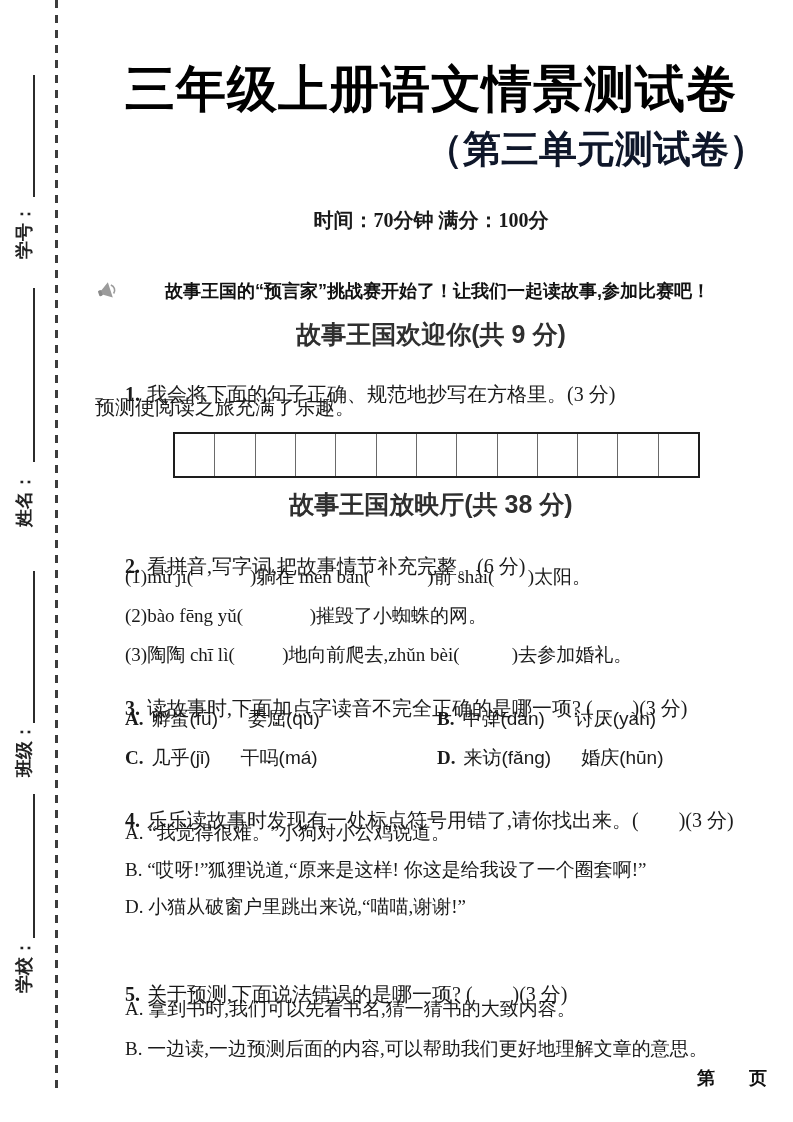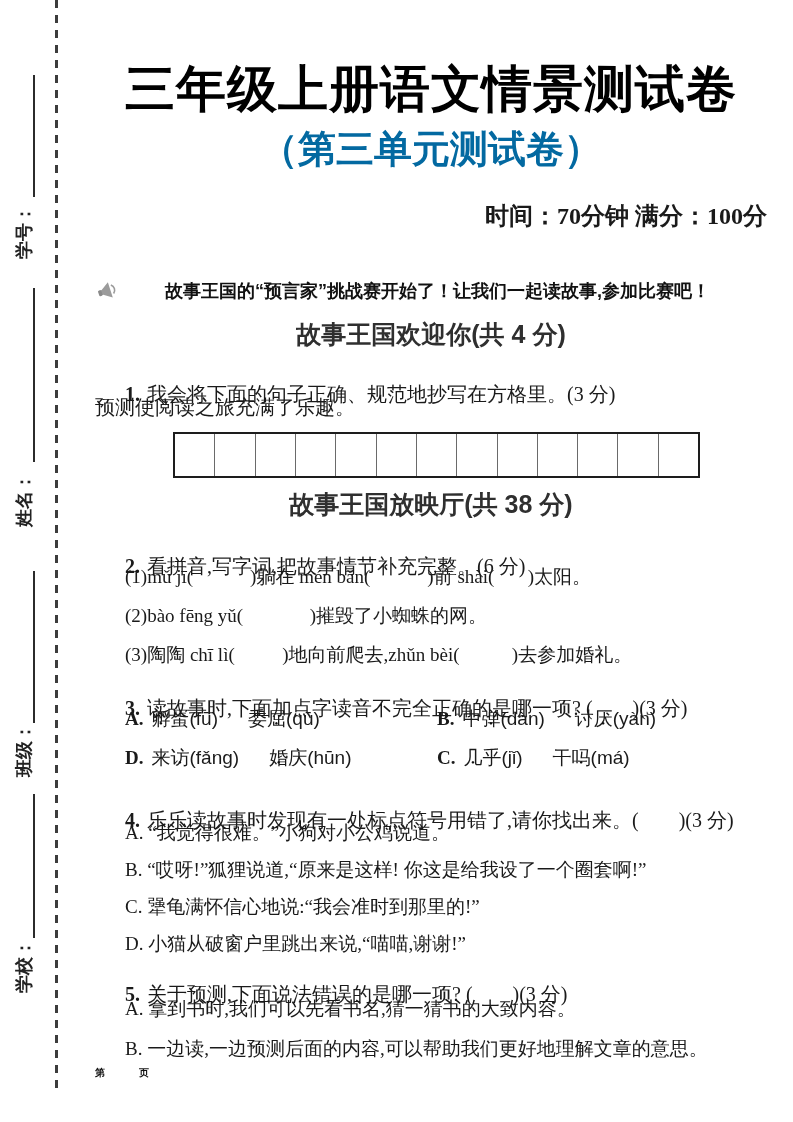--- a/index.html
+++ b/index.html
@@ -9,22 +9,22 @@
   .seal-dash{position:absolute;left:55px;top:0;width:3px;height:1095px;
     background:repeating-linear-gradient(to bottom,#3c3c3c 0 8px,transparent 8px 15px);}
   .seal-line{position:absolute;left:33px;width:0;border-left:2px solid #2b2b2b;}
   .seal-label{position:absolute;white-space:nowrap;font-size:18px;font-weight:600;
     transform:translate(-50%,-50%) rotate(-90deg);color:#222;}
   
   .content{position:absolute;left:95px;top:0;width:672px;height:860px;}
   .abs{position:absolute;left:0;width:672px;}
   .page-title{top:56px;text-align:center;font-size:50px;font-weight:900;color:#000;
     letter-spacing:1px;font-family:"Liberation Serif","DejaVu Serif",serif;}
-  .page-subtitle{top:124px;text-align:center;font-size:38px;font-weight:900;color:#0369a1;}
-  .exam-info{top:200px;text-align:right;font-size:24px;font-weight:600;white-space:pre-wrap;}
+  .page-subtitle{top:124px;text-align:right;font-size:38px;font-weight:900;color:#0f172a;}
+  .exam-info{top:207px;text-align:center;font-size:20px;font-weight:600;white-space:pre-wrap;}
   .intro{top:279px;display:flex;align-items:center;gap:6px;
     font-family:"Liberation Sans","DejaVu Sans",sans-serif;font-weight:bold;font-size:18px;color:#111;}
   .intro .txt{white-space:pre-wrap;margin-left:40px;}
   .section-title{text-align:center;font-size:25px;font-weight:bold;color:#2f2f2f;
     font-family:"Liberation Sans","DejaVu Sans",sans-serif;}
   .sec1{top:318px;} .sec2{top:488px;}
   .stem{font-size:20px;white-space:pre-wrap;}
   .stem b{margin-right:7px;}
   .q1stem{top:358px;} .q1sent{top:394px;text-align:left;font-size:20px;}
   .copy-grid{position:absolute;top:432px;left:78px;width:527px;height:46px;
@@ -40,21 +40,21 @@
   .q3-opt .opt-label{margin-right:8px;}
   .q3-opt .pair.first{margin-right:30px;}
   .dotchar{position:relative;}
   .dotchar::after{content:"•";position:absolute;left:50%;bottom:-0.62em;
     transform:translateX(-50%);font-size:11px;color:#111;}
   .pinyin{font-family:Liberation Sans, sans-serif;}
   .q4stem{top:784px;} .q4opts{top:820px;left:30px;width:642px;}
   .q5stem{top:958px;} .q5opts{top:996px;left:30px;width:642px;}
   .opt-line{font-size:19px;line-height:26px;margin-bottom:11px;white-space:pre-wrap;}
   .q5opts .opt-line{margin-bottom:14px;}
-  .page-footer{top:1066px;text-align:left;font-size:10px;font-weight:bold;color:#111;}
+  .page-footer{top:1066px;text-align:right;font-size:18px;font-weight:bold;color:#111;}
   .page-footer .gap{display:inline-block;width:34px;}
 </style>
 </head>
 <body>
 
 <div class="page">
 
   <div class="seal-dash"></div>
   <div class="seal-line" style="top:75px;height:122px;"></div>
   <span class="seal-label" style="left:24px;top:232px;">学号：</span>
@@ -77,21 +77,21 @@
           <g transform="rotate(-18 12 12)">
             <path d="M4 9.5h3.2L15.5 4v16L7.2 14.5H4z" fill="#9b9b9b"></path>
             <rect x="3.2" y="9.2" width="3.4" height="5.8" rx="1" fill="#8a8a8a"></rect>
             <path d="M17.5 7.5a5.6 5.6 0 0 1 0 9" stroke="#9b9b9b" stroke-width="1.6" fill="none"></path>
           </g>
         </svg>
       </span>
       <span class="txt">故事王国的“预言家”挑战赛开始了！让我们一起读故事,参加比赛吧！</span>
     </div>
 
-    <div class="abs section-title sec1">故事王国欢迎你(共 4 分)</div>
+    <div class="abs section-title sec1">故事王国欢迎你(共 9 分)</div>
 
     <div class="abs stem q1stem">
       <b>1.</b><span>我会将下面的句子正确、规范地抄写在方格里。(3 分)</span>
     </div>
     <div class="abs q1sent">预测使阅读之旅充满了乐趣。</div>
     <div class="copy-grid">
         <div class="cell"></div>
         <div class="cell"></div>
         <div class="cell"></div>
         <div class="cell"></div>
@@ -116,31 +116,30 @@
       <div class="q2-item">(2)bào fēng yǔ(              )摧毁了小蜘蛛的网。</div>
       <div class="q2-item">(3)陶陶 chī lì(          )地向前爬去,zhǔn bèi(           )去参加婚礼。</div>
     </div>
 
     <div class="abs stem q3stem">
       <b>3.</b><span>读故事时,下面加点字读音不完全正确的是哪一项? (        )(3 分)</span>
     </div>
     <div class="abs q3opts">
         <div class="q3-opt"><b class="opt-label">A.</b><span class="pair first"><span class="dotchar">孵</span><span>蛋</span><span class="pinyin">(fū)</span></span><span class="pair"><span>委</span><span class="dotchar">屈</span><span class="pinyin">(qū)</span></span></div>
         <div class="q3-opt"><b class="opt-label">B.</b><span class="pair first"><span>中</span><span class="dotchar">弹</span><span class="pinyin">(dàn)</span></span><span class="pair"><span>讨</span><span class="dotchar">厌</span><span class="pinyin">(yàn)</span></span></div>
+        <div class="q3-opt"><b class="opt-label">C.</b><span class="pair first"><span class="dotchar">几</span><span>乎</span><span class="pinyin">(jǐ)</span></span><span class="pair"><span>干</span><span class="dotchar">吗</span><span class="pinyin">(má)</span></span></div>
         <div class="q3-opt"><b class="opt-label">D.</b><span class="pair first"><span>来</span><span class="dotchar">访</span><span class="pinyin">(fǎng)</span></span><span class="pair"><span class="dotchar">婚</span><span>庆</span><span class="pinyin">(hūn)</span></span></div>
-        <div class="q3-opt"><b class="opt-label">C.</b><span class="pair first"><span class="dotchar">几</span><span>乎</span><span class="pinyin">(jǐ)</span></span><span class="pair"><span>干</span><span class="dotchar">吗</span><span class="pinyin">(má)</span></span></div>
       </div>
 
     <div class="abs stem q4stem">
       <b>4.</b><span>乐乐读故事时发现有一处标点符号用错了,请你找出来。(        )(3 分)</span>
     </div>
     <div class="abs q4opts">
       <div class="opt-line">A. “我觉得很难。”小狗对小公鸡说道。</div>
       <div class="opt-line">B. “哎呀!”狐狸说道,“原来是这样! 你这是给我设了一个圈套啊!”</div>
-      <div class="opt-line">C. 犟龟满怀信心地说:“我会准时到那里的!”</div>
       <div class="opt-line">D. 小猫从破窗户里跳出来说,“喵喵,谢谢!”</div>
     </div>
 
     <div class="abs stem q5stem">
       <b>5.</b><span>关于预测,下面说法错误的是哪一项? (        )(3 分)</span>
     </div>
     <div class="abs q5opts">
       <div class="opt-line">A. 拿到书时,我们可以先看书名,猜一猜书的大致内容。</div>
       <div class="opt-line">B. 一边读,一边预测后面的内容,可以帮助我们更好地理解文章的意思。</div>
     </div>

